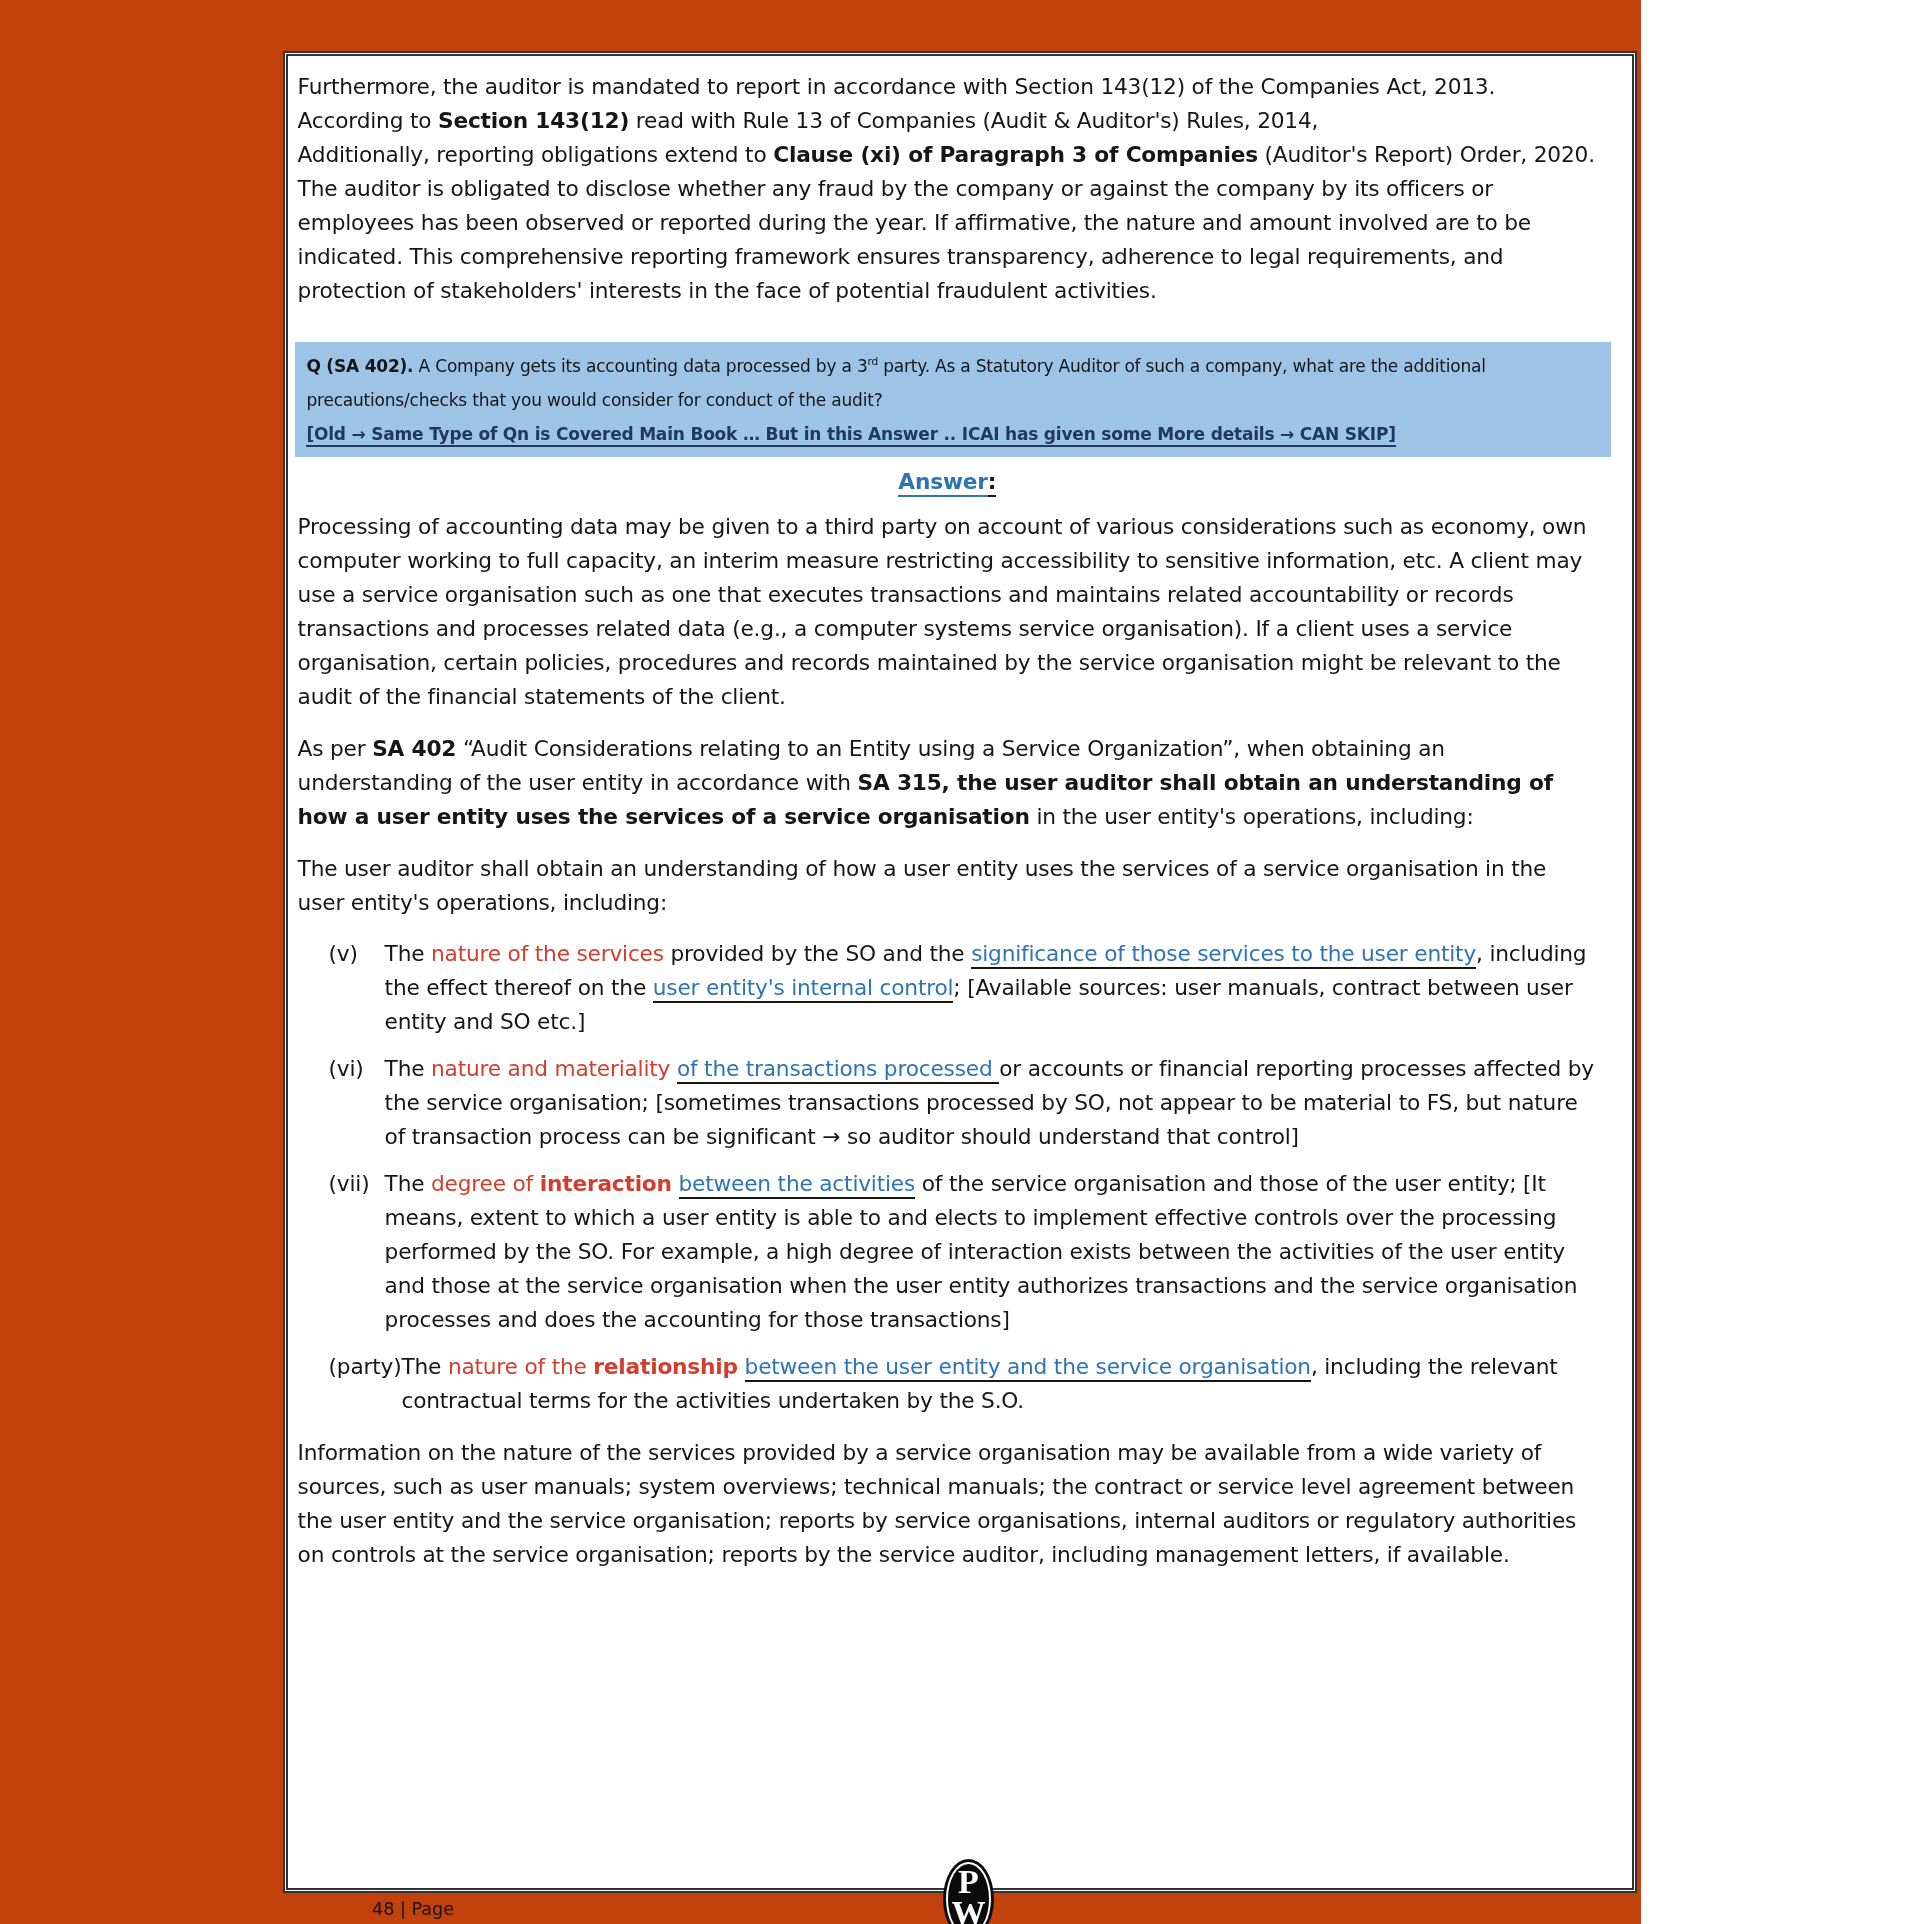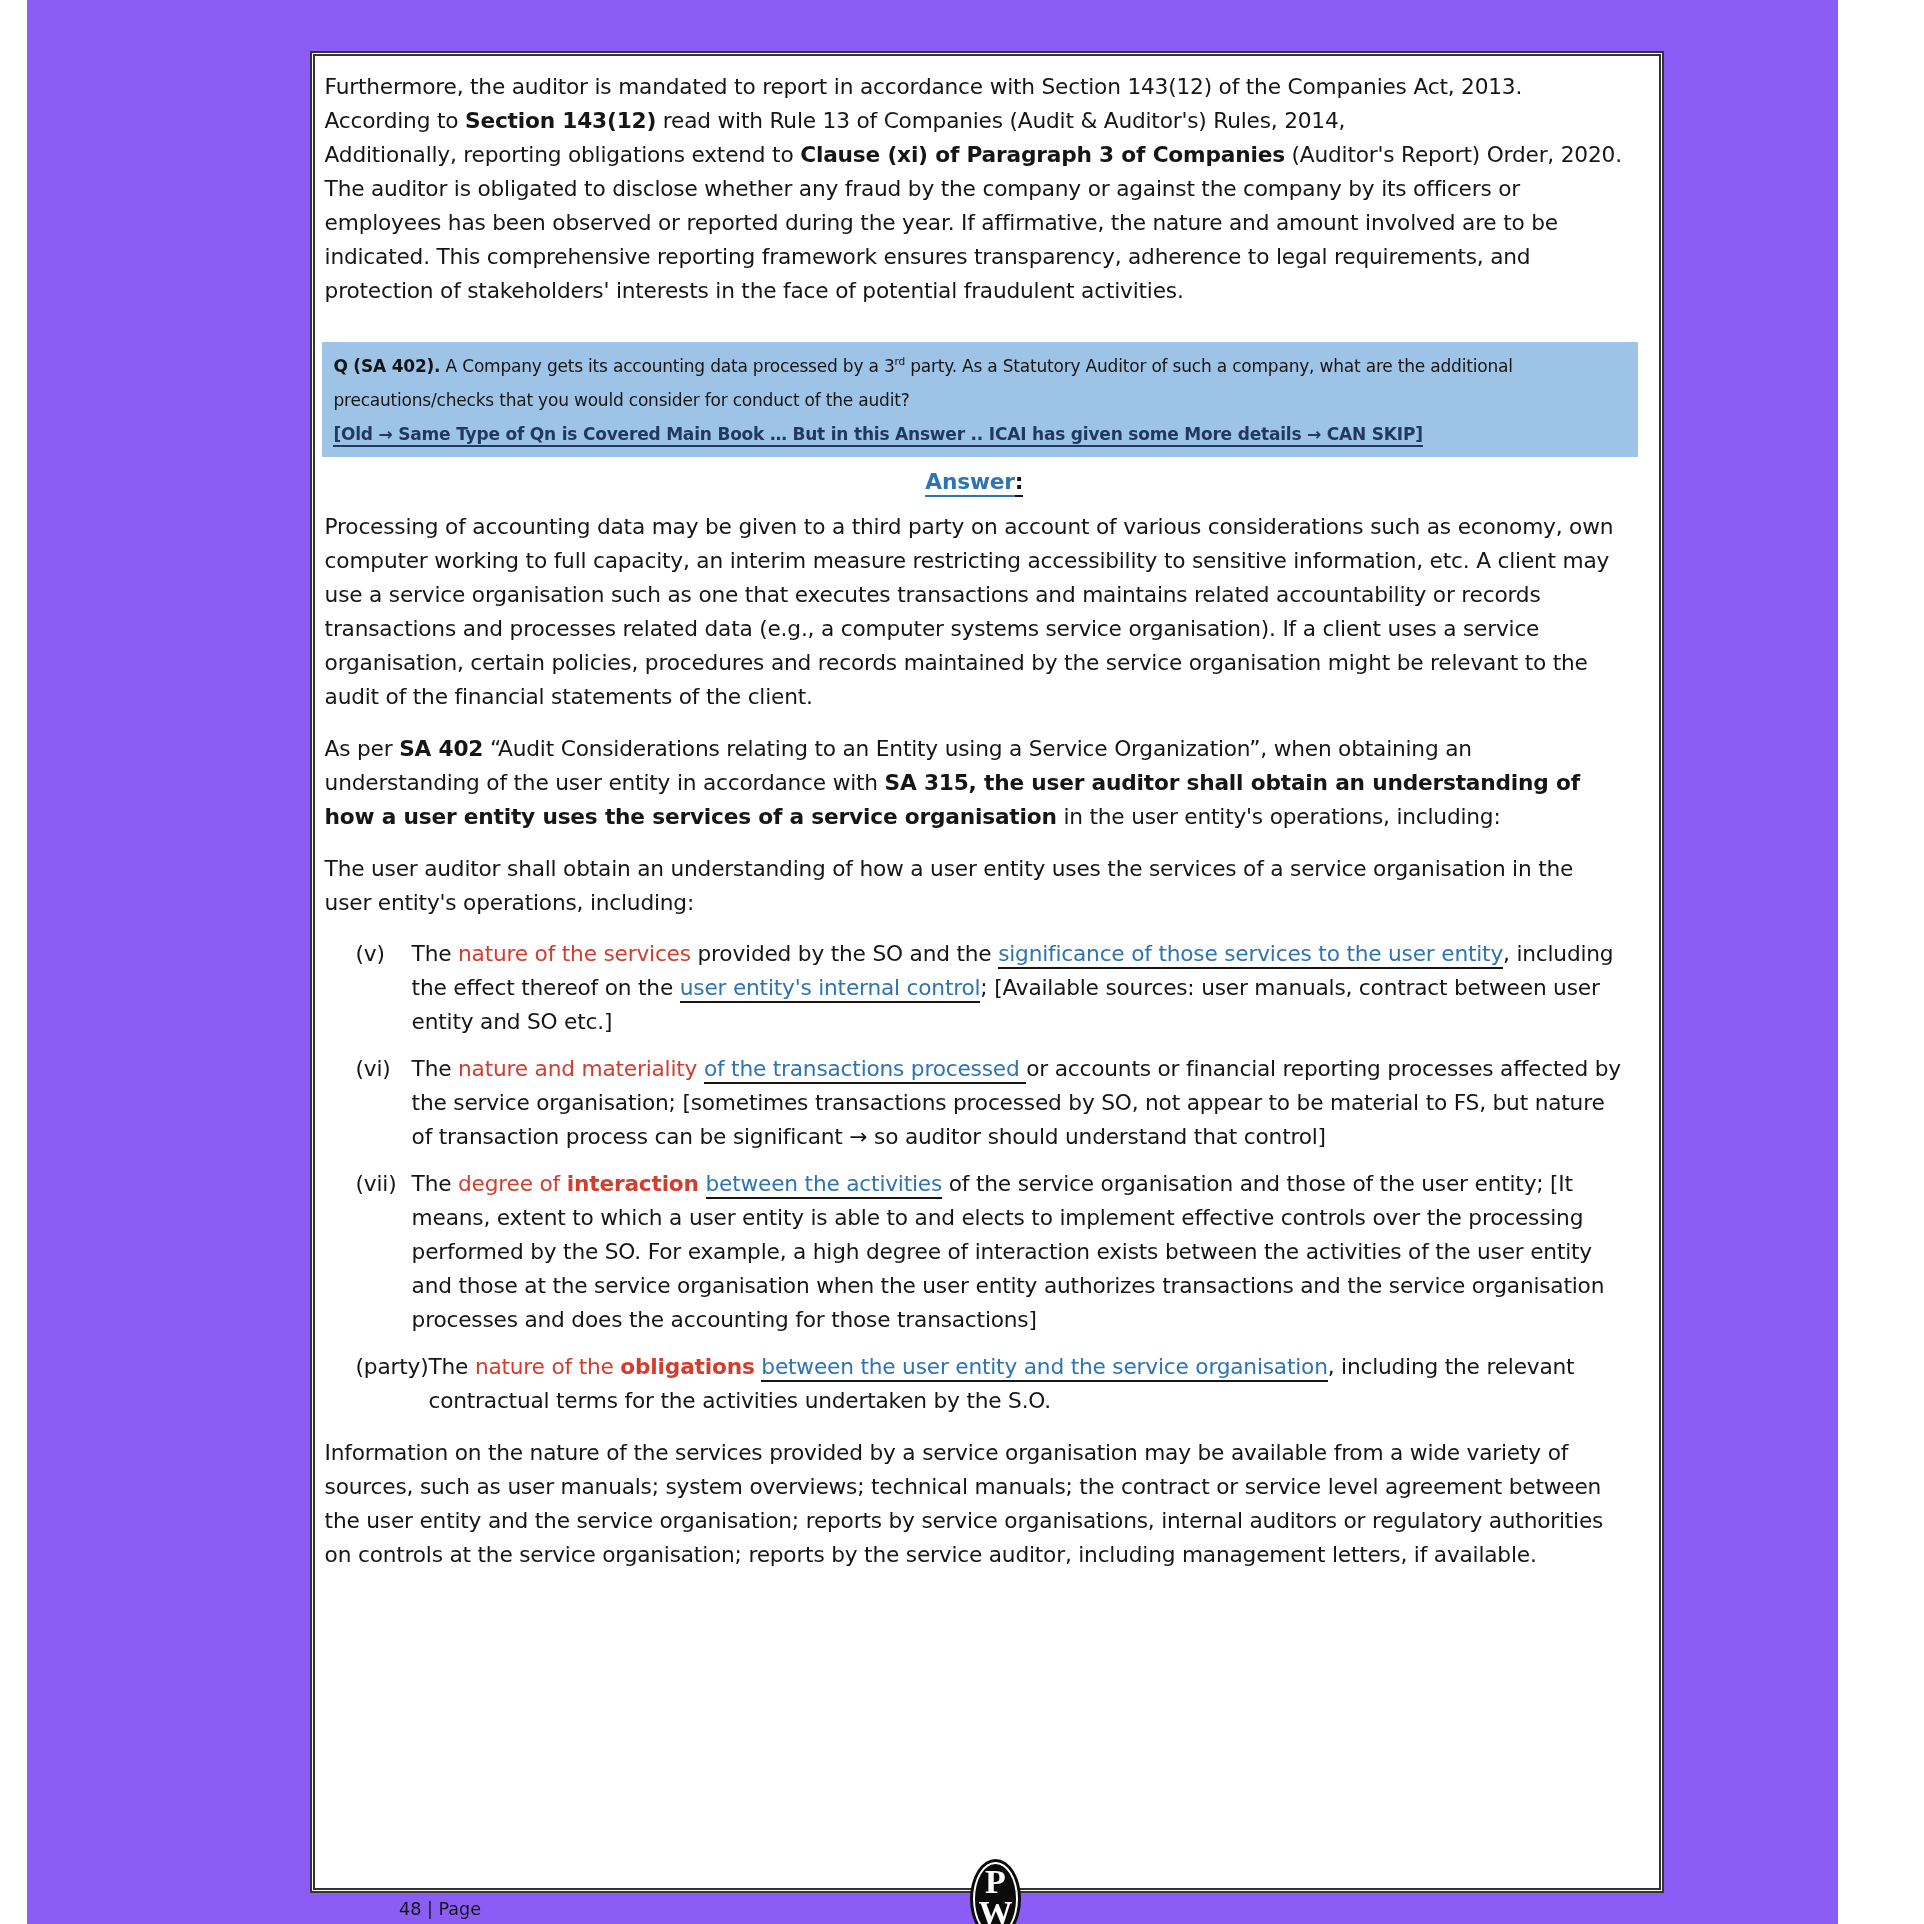--- a/index.html
+++ b/index.html
@@ -1,18 +1,18 @@
 <!DOCTYPE html>
 <html style="--banner-bg: #C2571A; --banner-fg: #FFFFFF; --box-bg: #9DC3E6; --red: #D23E2E; --link-blue: #2E74B5; --navy: #1F3864; --text: #161616; --border: #333333;font-size:13px"><head>
 <meta charset="utf-8">
 <style>
   html,body{margin:0;padding:0;background:#ffffff;}
   .canvas{
-    position:relative;width:1811px;height:1925px;background:#8b5cf6;overflow:hidden;
-    font-family:"DejaVu Sans",sans-serif;color:var(--text,#161616);margin-left:27px;
+    position:relative;width:1641px;height:1925px;background:#c2410c;overflow:hidden;
+    font-family:"DejaVu Sans",sans-serif;color:var(--text,#161616);
   }
   .page{
     position:absolute;left:283px;top:51px;width:1354px;min-height:1842px;
     box-sizing:border-box;border:5.6px double var(--border,#333);
     padding:14.4px 35px 24px 9.6px;background:#fff;
   }
   .para{margin:0;font-size:21.7px;line-height:34px;letter-spacing:-0.2px;text-align:left;}
   .mt-lg{margin-top:17.6px;}
   .mt-md{margin-top:13px;}
   .mt-sm{margin-top:11.2px;}
@@ -79,21 +79,21 @@
       <div class="li-text"><span>The </span><span class="c-red">nature and materiality</span><span> </span><span class="c-blue u-black">of the transactions processed </span><span>or accounts or financial reporting processes affected by the service organisation; [sometimes transactions processed by SO, not appear to be material to FS, but nature of transaction process can be significant → so auditor should understand that control]</span></div>
     </div>
 
     <div class="li mt-md">
       <span class="marker">(vii)</span>
       <div class="li-text"><span>The </span><span class="c-red">degree of </span><span class="b c-red">interaction</span><span> </span><span class="c-blue u-black">between the activities</span><span> of the service organisation and those of the user entity; [It means, extent to which a user entity is able to and elects to implement effective controls over the processing performed by the SO. For example, a high degree of interaction exists between the activities of the user entity and those at the service organisation when the user entity authorizes transactions and the service organisation processes and does the accounting for those transactions]</span></div>
     </div>
 
     <div class="li mt-md">
       <span class="marker">(party)</span>
-      <div class="li-text"><span>The </span><span class="c-red">nature of the </span><span class="b c-red">obligations</span><span> </span><span class="c-blue u-black">between the user entity and the service organisation</span><span>, including the relevant contractual terms for the activities undertaken by the S.O.</span></div>
+      <div class="li-text"><span>The </span><span class="c-red">nature of the </span><span class="b c-red">relationship</span><span> </span><span class="c-blue u-black">between the user entity and the service organisation</span><span>, including the relevant contractual terms for the activities undertaken by the S.O.</span></div>
     </div>
 
     <p class="para mt-lg"><span>Information on the nature of the services provided by a service organisation may be available from a wide variety of sources, such as user manuals; system overviews; technical manuals; the contract or service level agreement between the user entity and the service organisation; reports by service organisations, internal auditors or regulatory authorities on controls at the service organisation; reports by the service auditor, including management letters, if available.</span></p>
 
 
   </div>
 
   <div class="footer-pagenum">48 | Page</div>
 
   <div class="logo">

